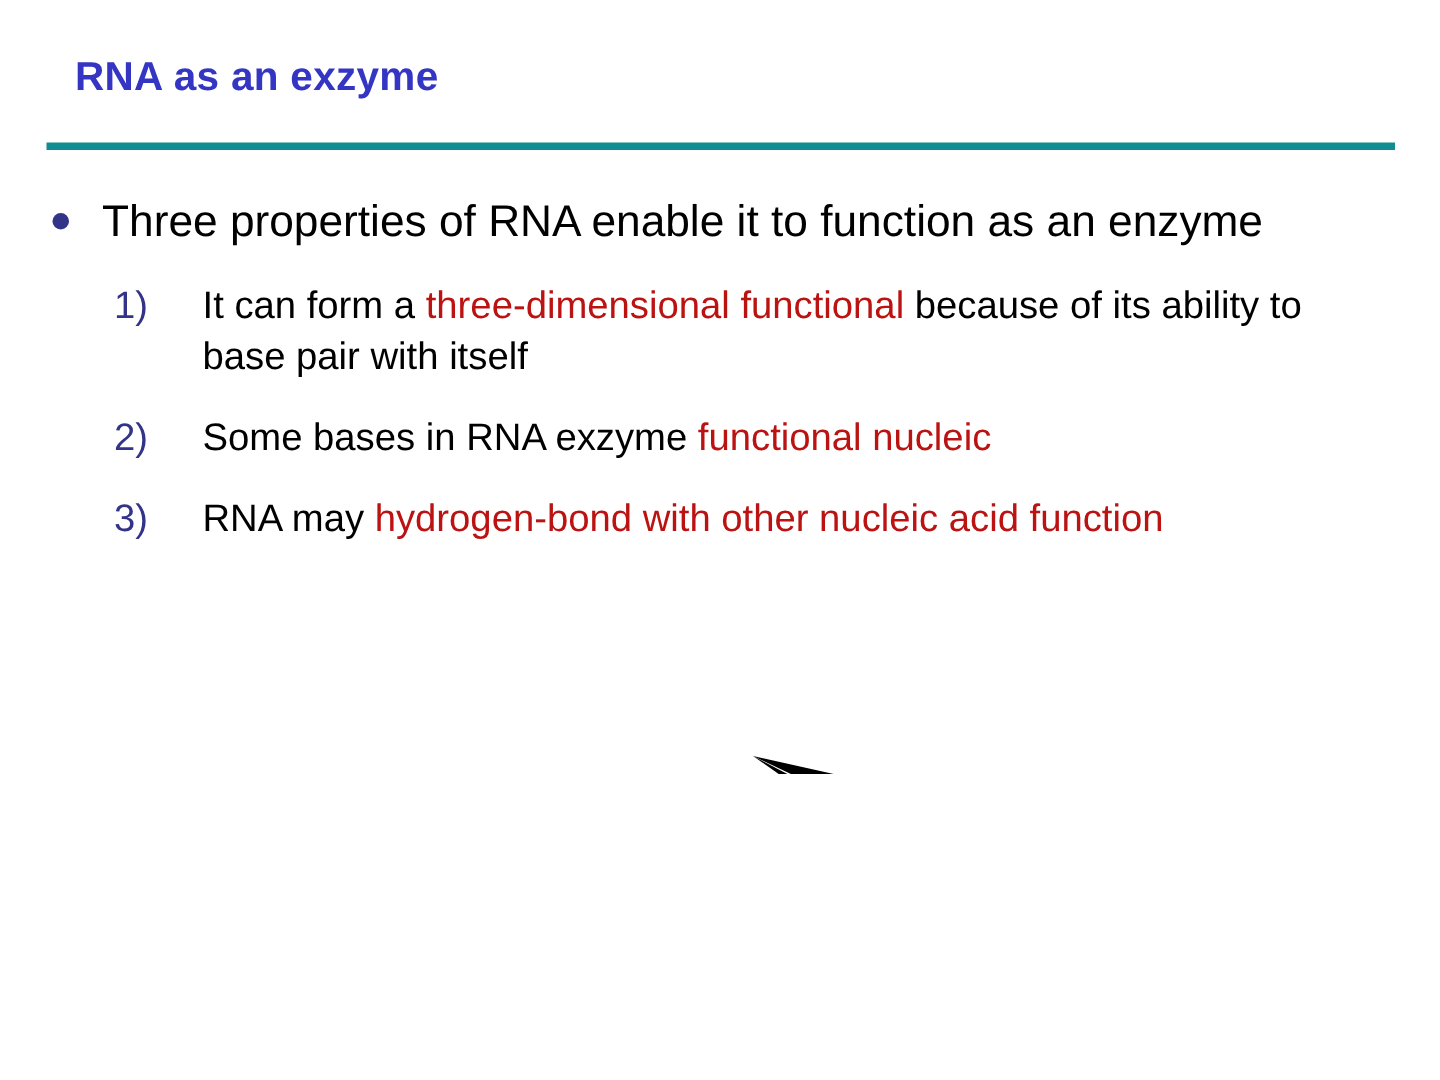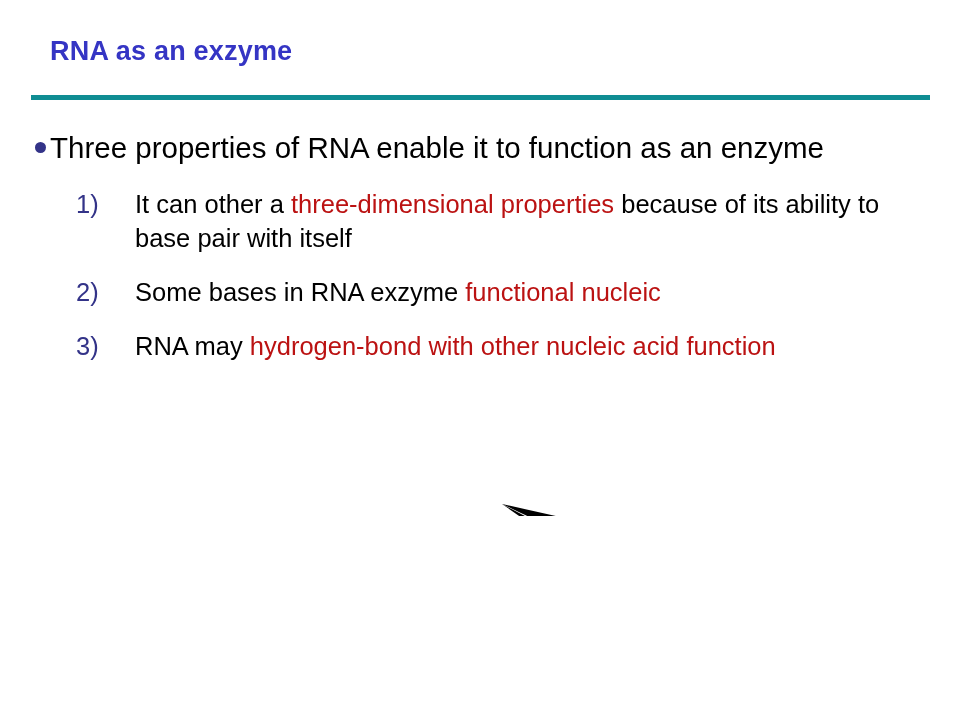--- a/index.html
+++ b/index.html
@@ -50,21 +50,21 @@
   
   #body-content {
     position: absolute;
     left: 0;
     top: 128px;
     width: 960px;
   }
 
   .level1 {
     position: relative;
-    padding-left: 50px;
+    padding-left: 68px;
     font-size: 29.5px;
     line-height: 39px;
     color: #000000;
     margin-bottom: 10px;
   }
   .level1 .bullet-dot {
     position: absolute;
     left: 35px;
     top: 14px;
     width: 11px;
@@ -157,21 +157,21 @@
 
     <div class="level1">
       <span class="bullet-dot"></span>
       <span class="l1-text">Three properties of RNA enable it to function as an enzyme</span>
     </div>
 
     <ol class="numlist">
 
       <li class="numitem">
         <span class="num-marker">1)</span>
-        <span class="num-text"><span>It can other a </span><span class="hl-red">three-dimensional properties</span><span> because of its ability to base pair with itself</span></span>
+        <span class="num-text"><span>It can form a </span><span class="hl-red">three-dimensional functional</span><span> because of its ability to base pair with itself</span></span>
       </li>
 
       <li class="numitem">
         <span class="num-marker">2)</span>
         <span class="num-text"><span>Some bases in RNA exzyme </span><span class="hl-red">functional nucleic</span><span></span></span>
       </li>
 
       <li class="numitem">
         <span class="num-marker">3)</span>
         <span class="num-text"><span>RNA may </span><span class="hl-red">hydrogen-bond with other nucleic acid function</span><span></span></span>

